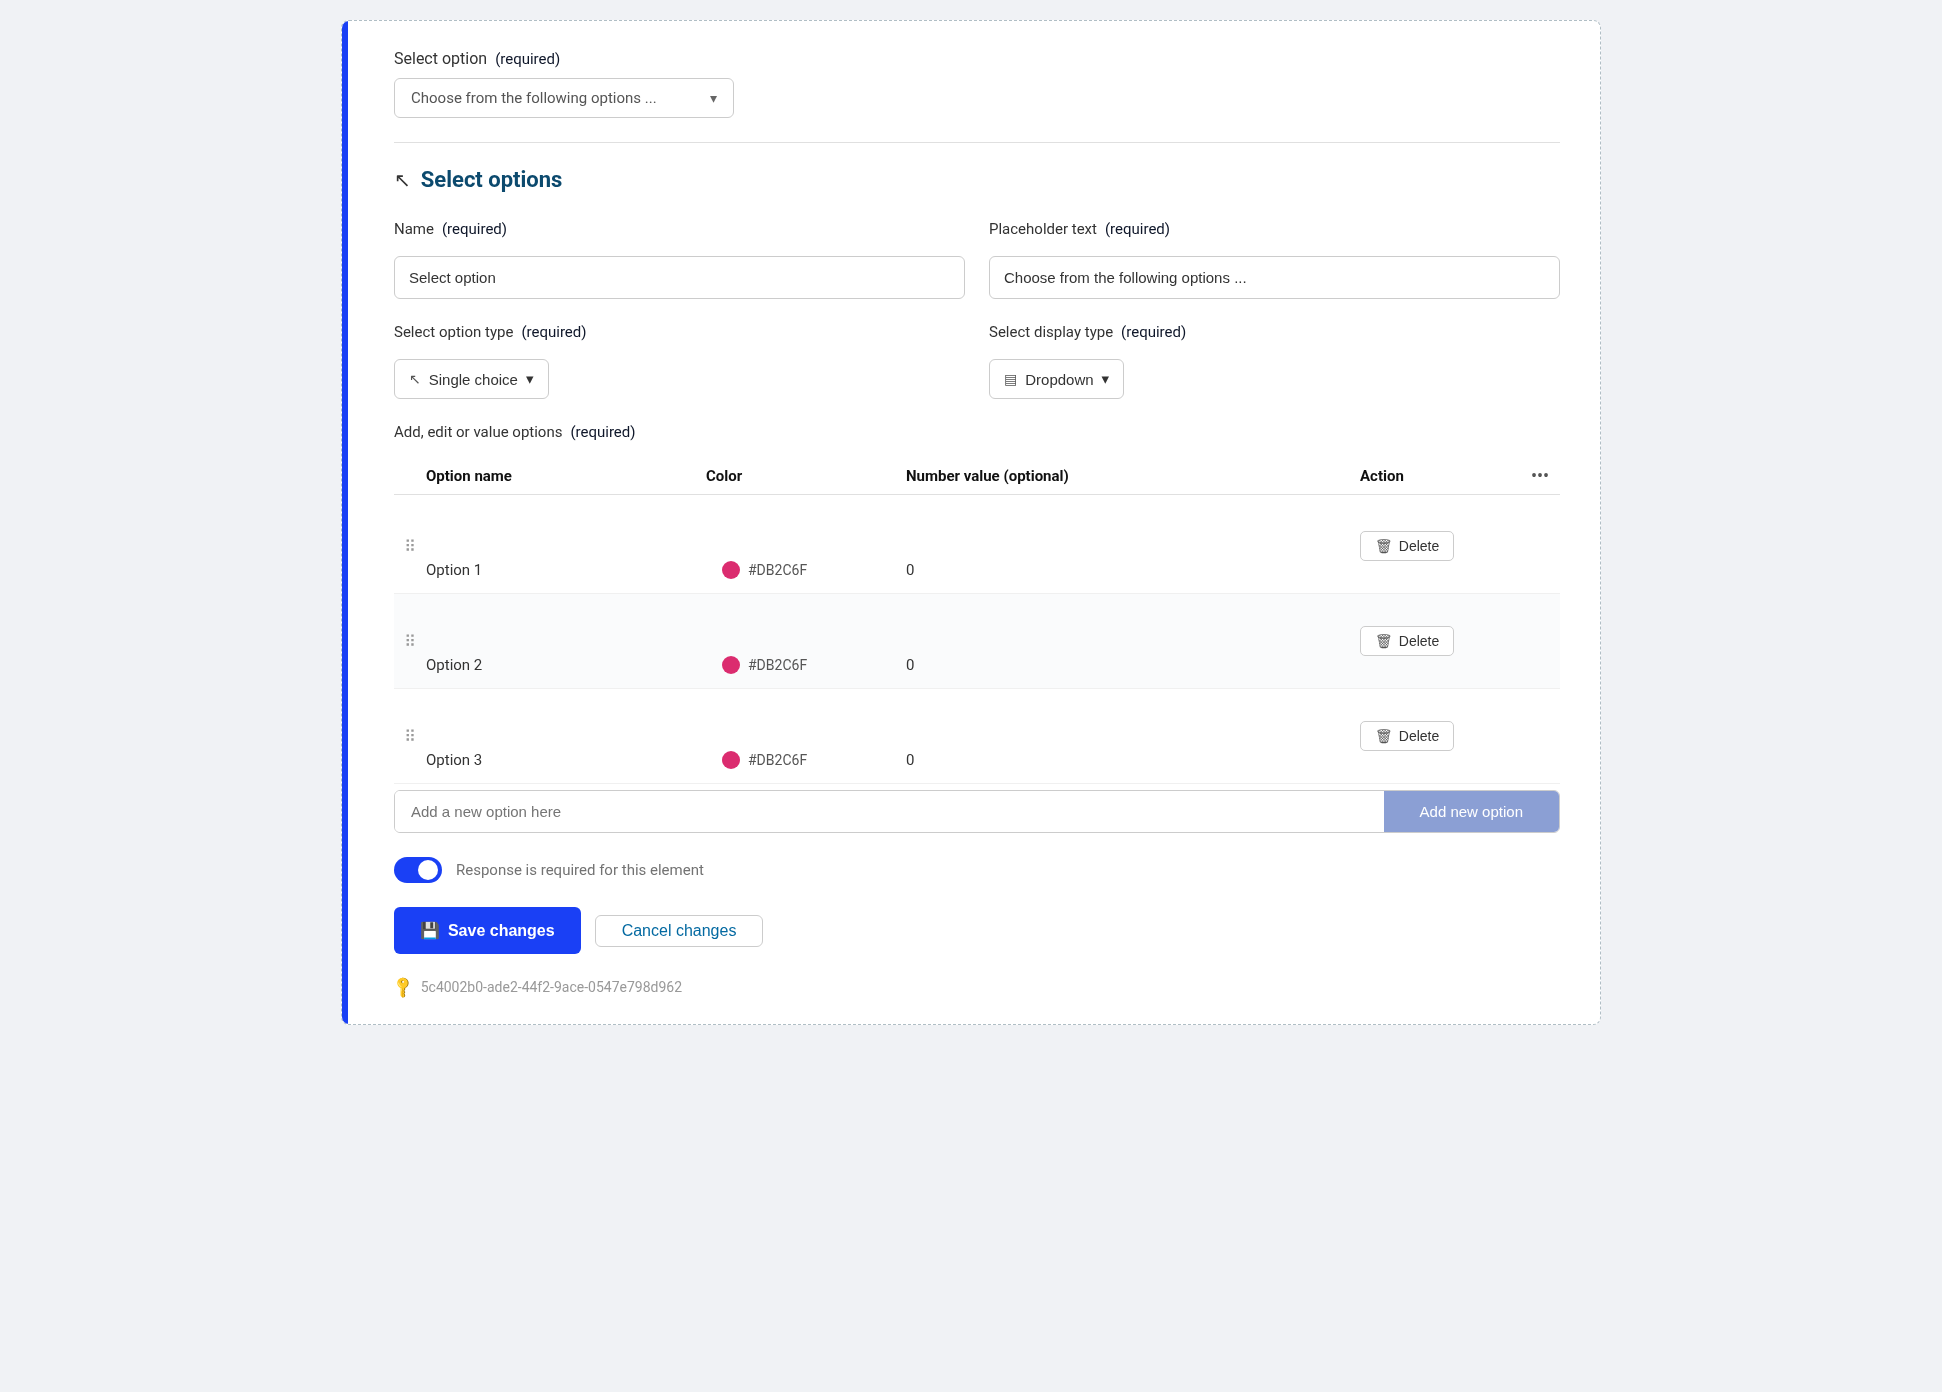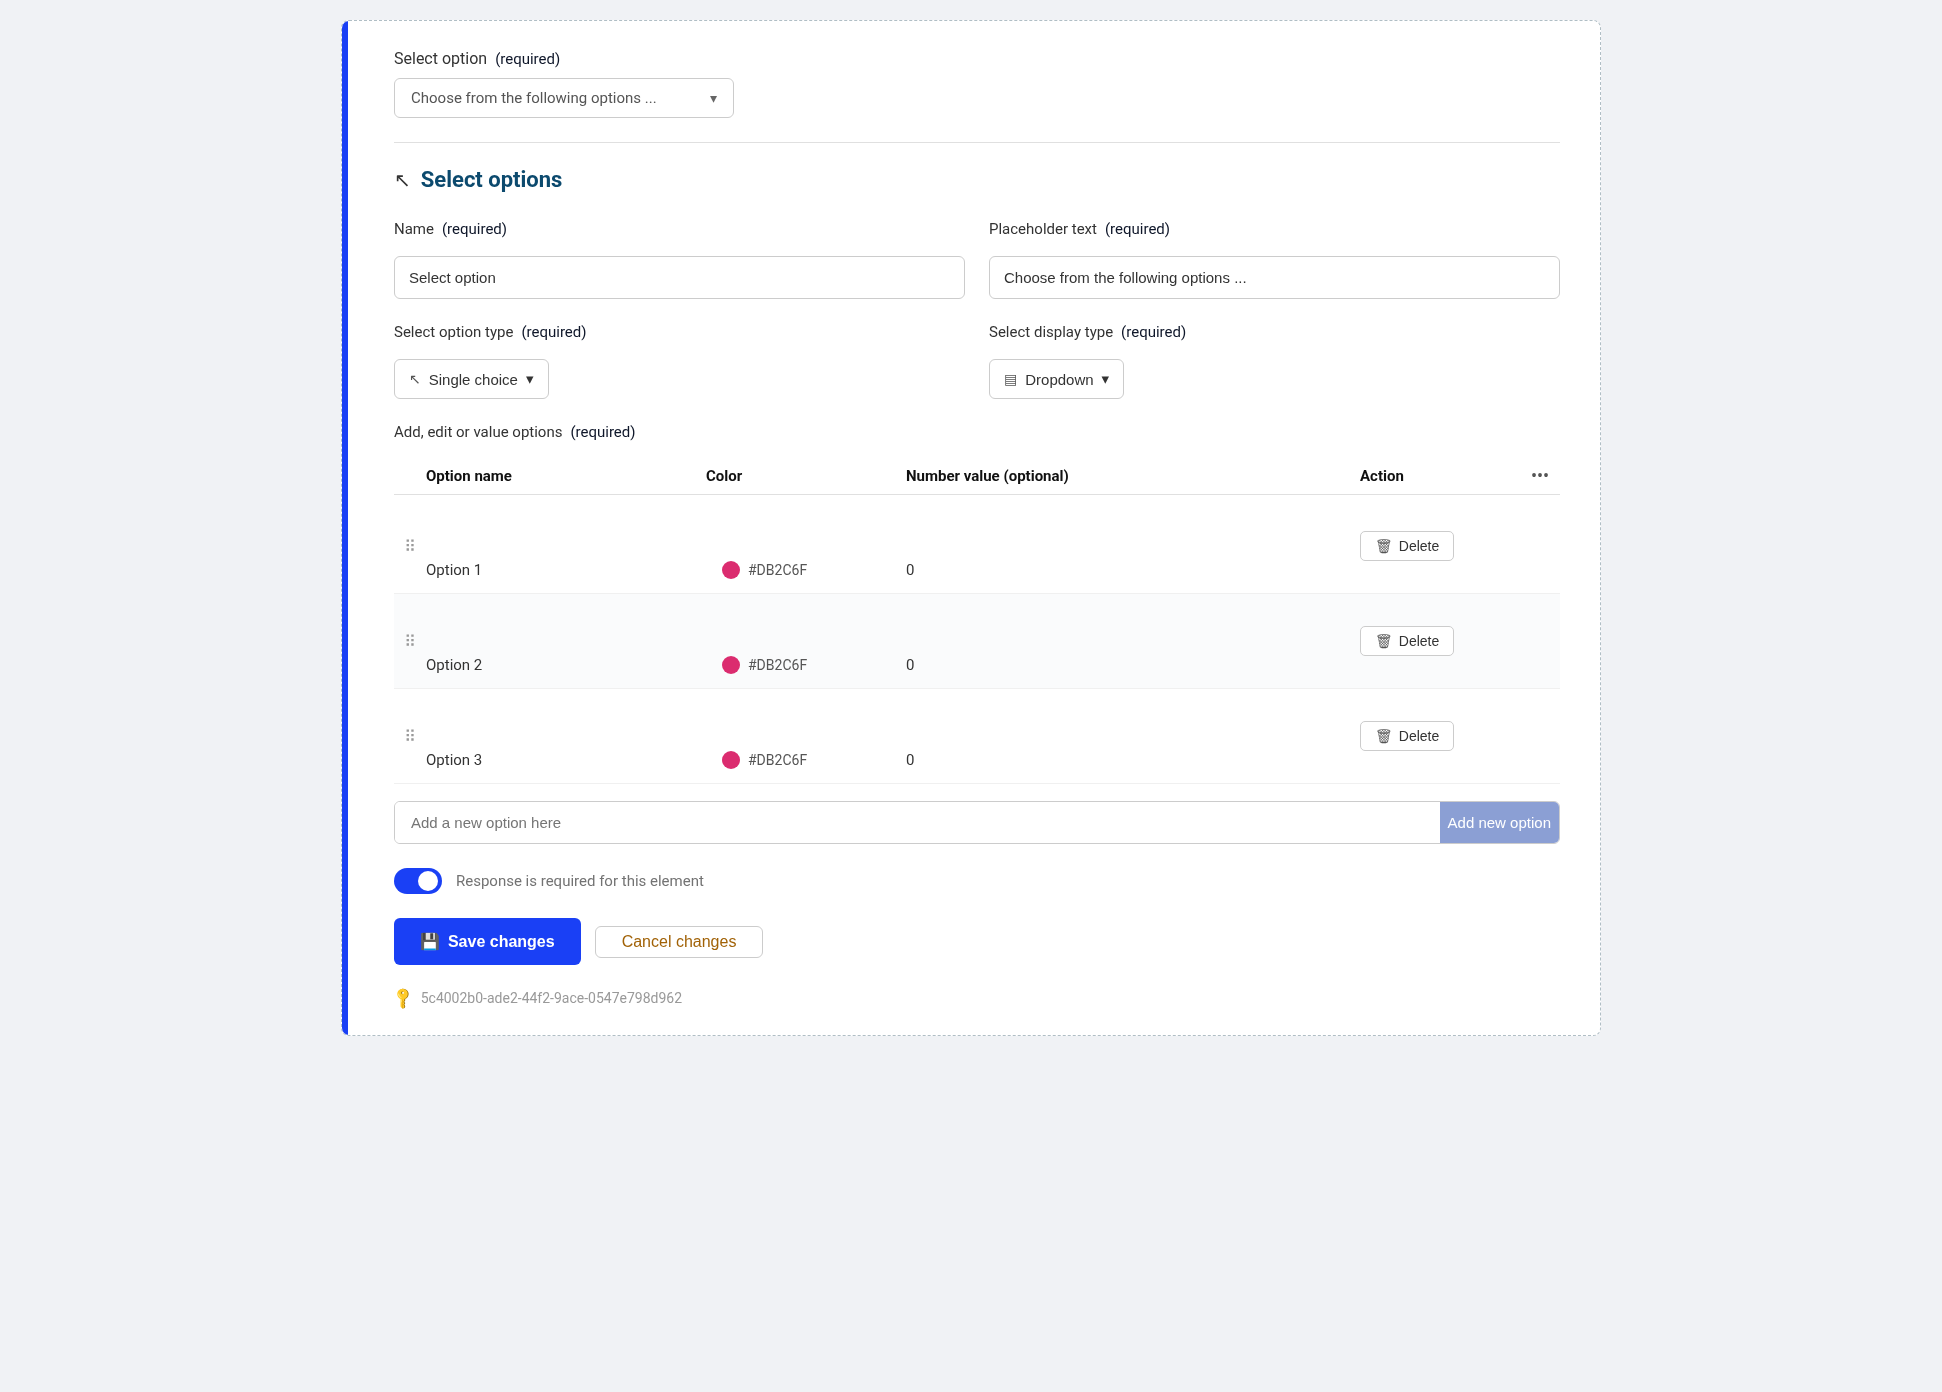--- a/index.html
+++ b/index.html
@@ -215,40 +215,40 @@
       color: #555;
       font-size: 18px;
       cursor: pointer;
       text-align: center;
     }
     
     .add-option-row {
       display: flex;
       align-items: center;
       gap: 0;
-      margin-top: 17px;
+      margin-top: 6px;
       margin-bottom: 24px;
       border: 1.5px solid #ccc;
       border-radius: 6px;
       overflow: hidden;
     }
     .add-option-input {
       flex: 1;
       border: none;
       padding: 12px 16px;
       font-size: 15px;
       color: #999;
       outline: none;
       background: #fff;
     }
     .add-option-btn {
       background: #8b9fd4;
       color: #fff;
       border: none;
-      padding: 12px 8px;
+      padding: 12px 36px;
       font-size: 15px;
       cursor: pointer;
       white-space: nowrap;
     }
     
     .toggle-row {
       display: flex;
       align-items: center;
       gap: 14px;
       margin-bottom: 24px;
@@ -296,21 +296,21 @@
       padding: 14px 26px;
       font-size: 16px;
       font-weight: 600;
       cursor: pointer;
     }
     .cancel-btn {
       display: flex;
       align-items: center;
       gap: 8px;
       background: #fff;
-      color: #a16207;
+      color: #0369a1;
       border: 1.5px solid #ccc;
       border-radius: 6px;
       padding: 6px 26px;
       font-size: 16px;
       font-weight: 500;
       cursor: pointer;
     }
     .save-icon {
       font-size: 16px;
     }

